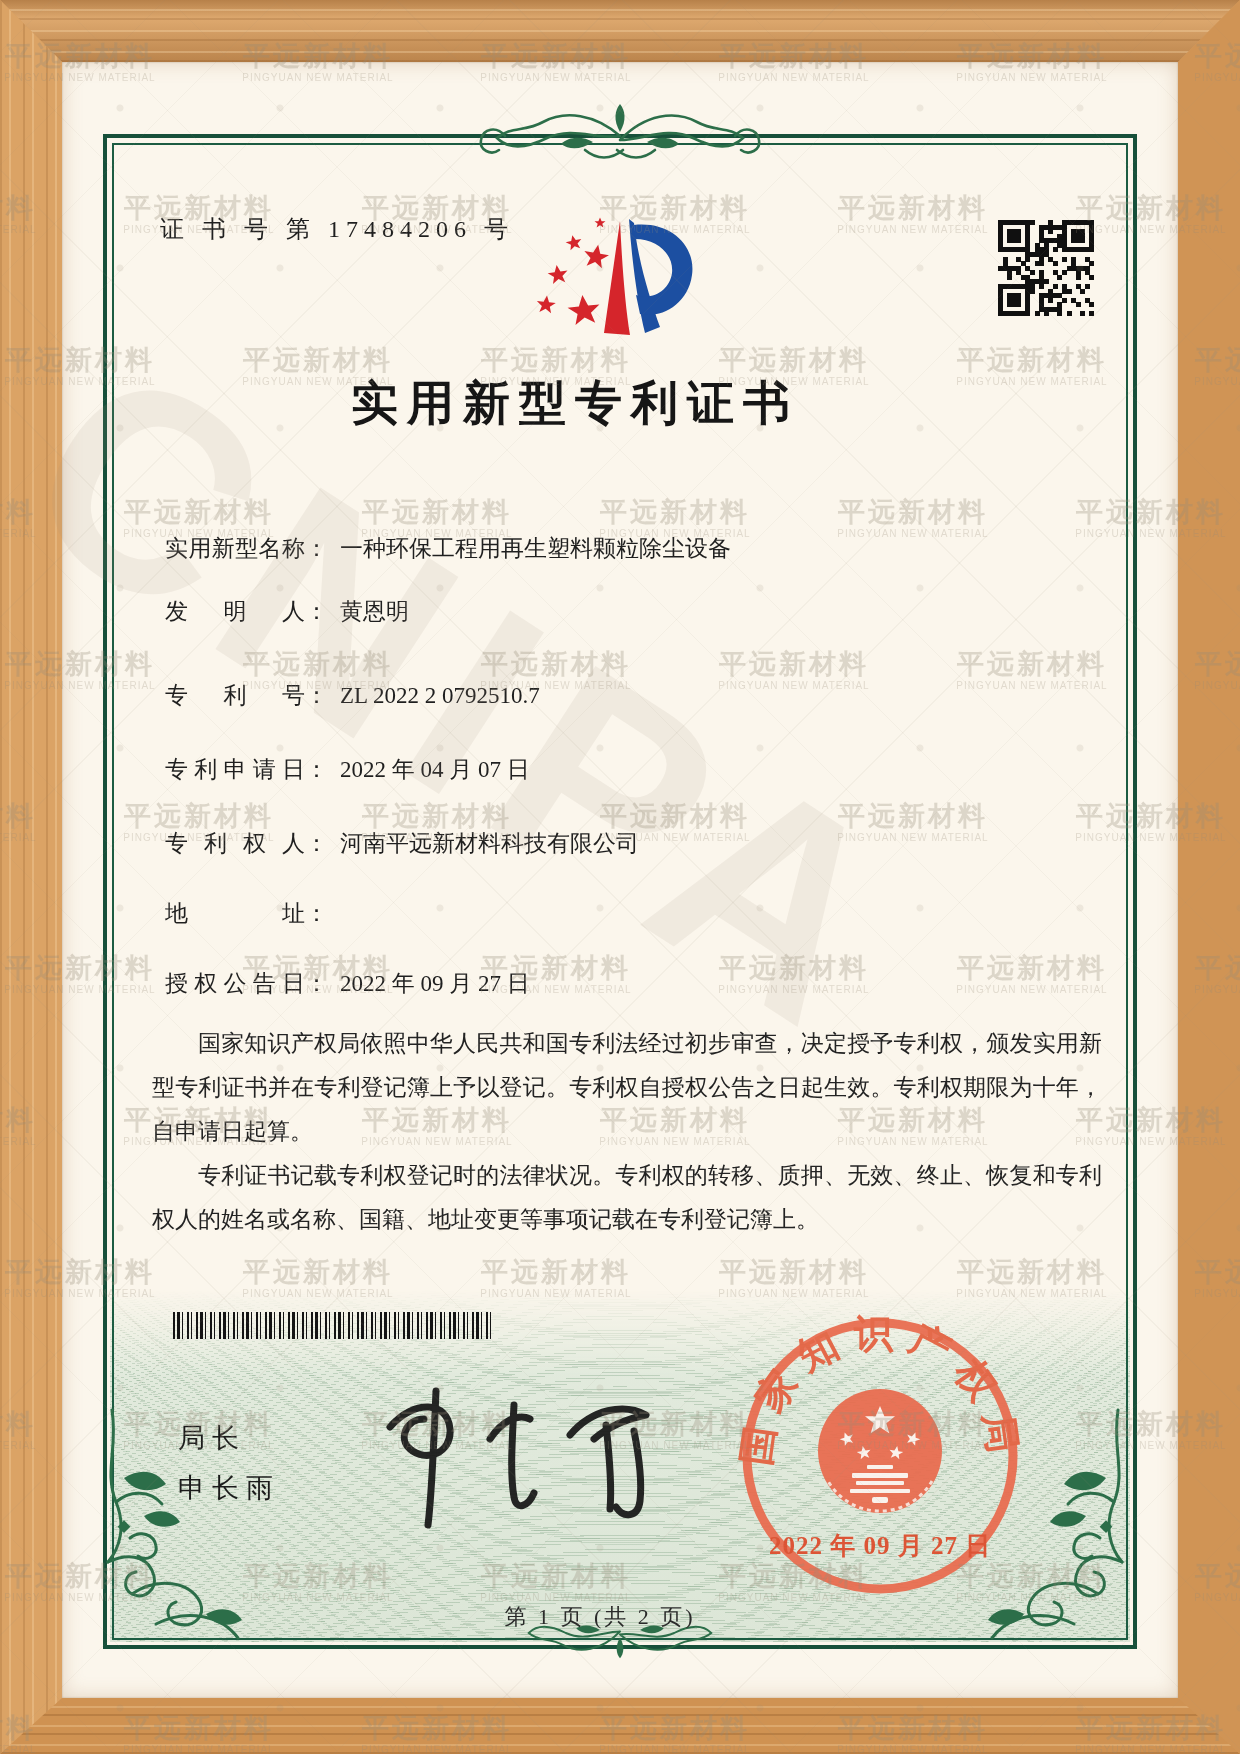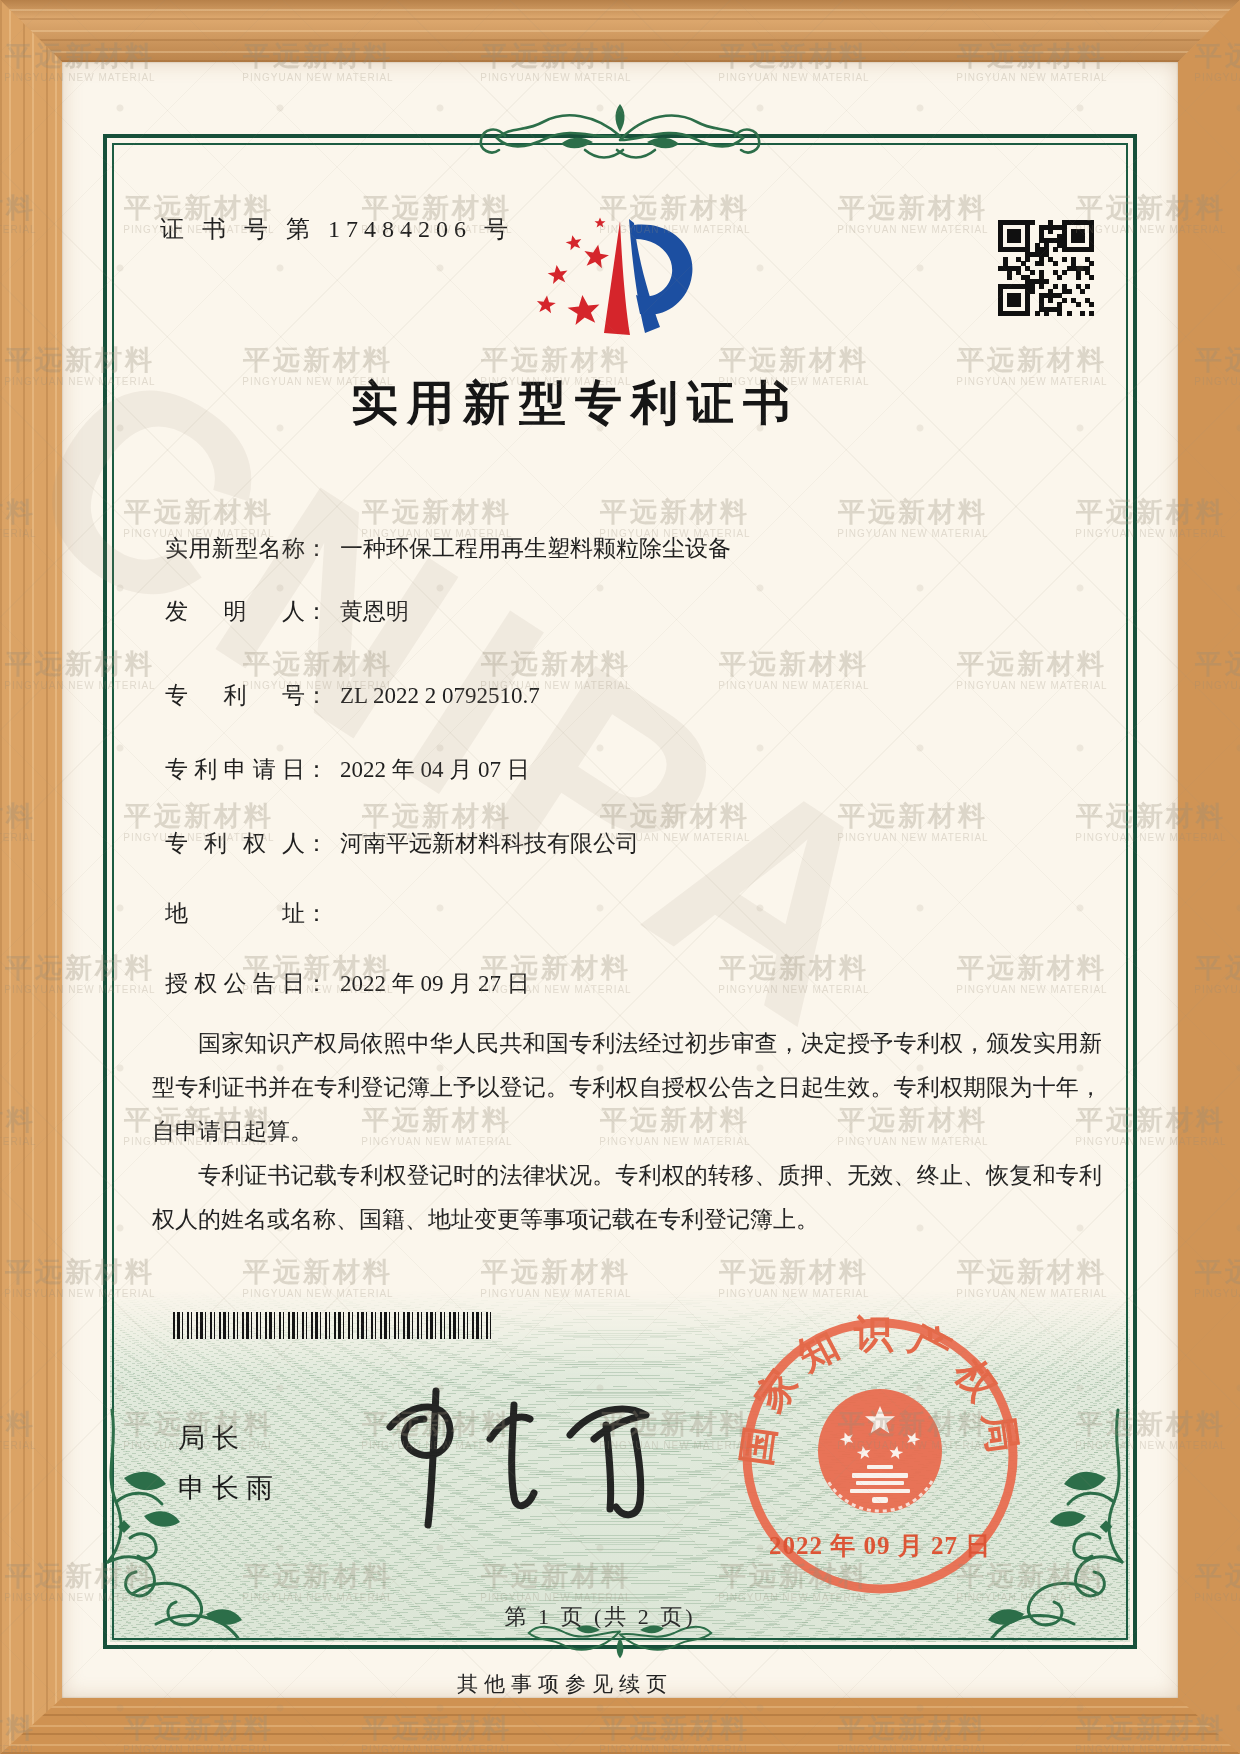--- a/index.html
+++ b/index.html
@@ -474,21 +474,20 @@
         <rect x="-24" y="30" width="48" height="4" rx="1"></rect>
         <rect x="-30" y="38" width="60" height="4" rx="1"></rect>
         <rect x="-8" y="46" width="16" height="6" rx="2"></rect>
       </g>
       <path d="M-52,-30 A60,60 0 0 1 52,-30" fill="none" stroke="#fdf3ee" stroke-width="3" stroke-dasharray="4 4" opacity=".85" transform="rotate(180)"></path>
     </g>
     <text x="145" y="243" text-anchor="middle" font-size="25" font-weight="600" fill="#dd4a2a" letter-spacing="1" style="font-family:'Liberation Serif',serif">2022 年 09 月 27 日</text>
   </svg>
 
   <div id="page-indicator" class="txt">第 1 页 (共 2 页)</div>
-  <div id="continuation" class="txt">其他事项参见续页</div>
 
   <div id="wm-big">CNIPA</div>
   <div id="wm">
       <div class="wm-tile" style="left: -30px; top: 38px;">
         <div class="l1">平远新材料</div>
         <div class="l2">PINGYUAN NEW MATERIAL</div>
       </div>
       <div class="wm-tile" style="left: 208px; top: 38px;">
         <div class="l1">平远新材料</div>
         <div class="l2">PINGYUAN NEW MATERIAL</div>

